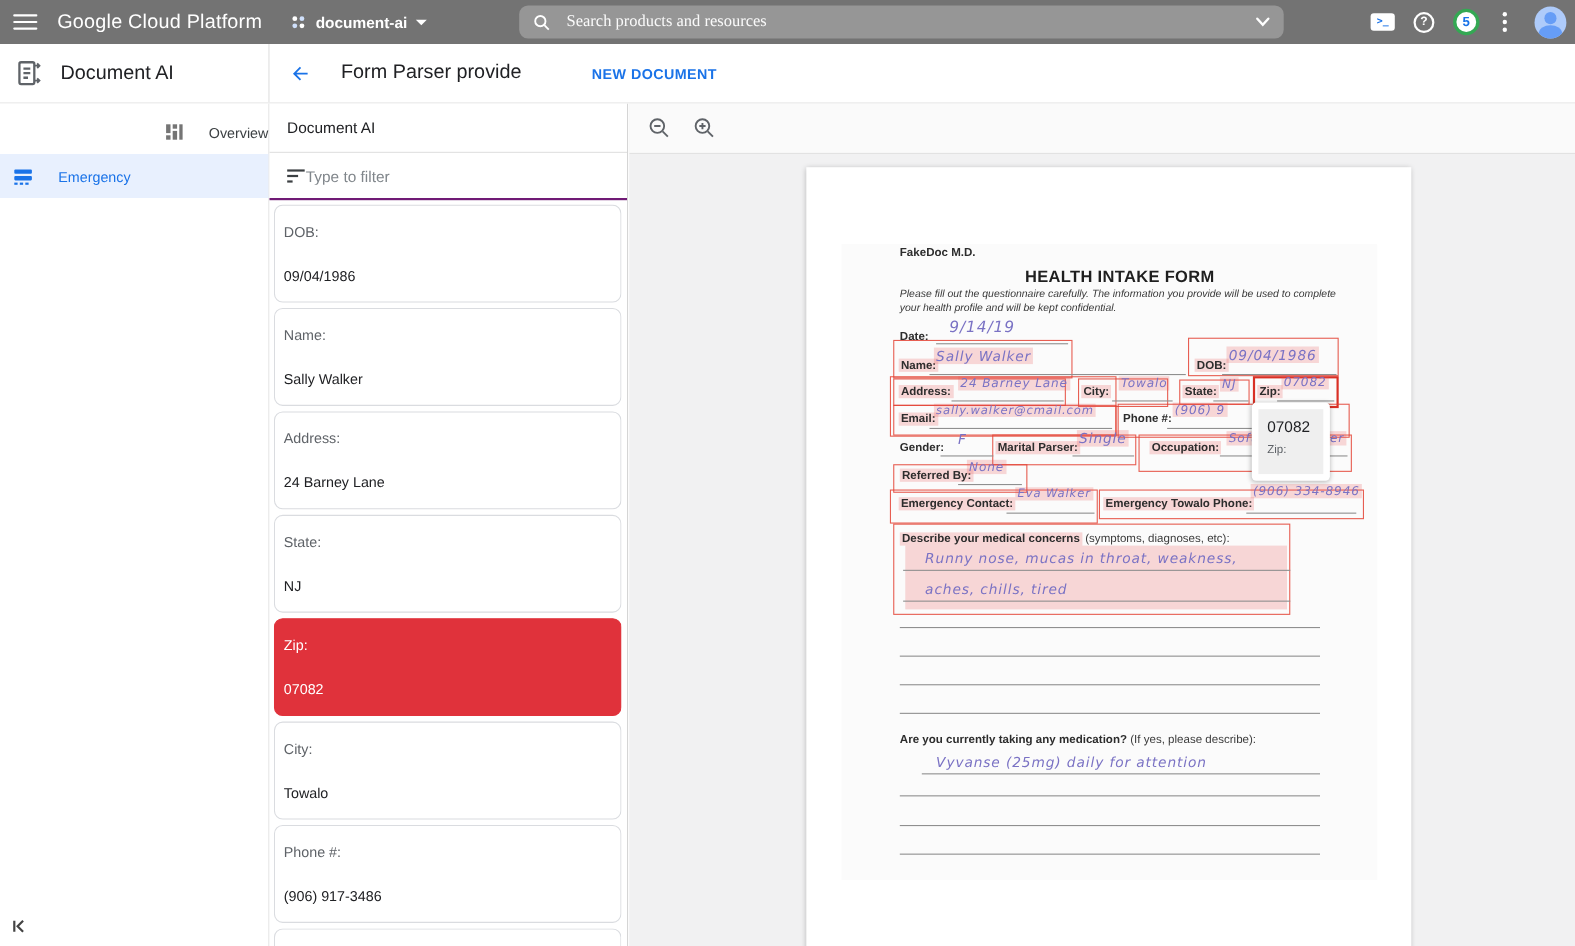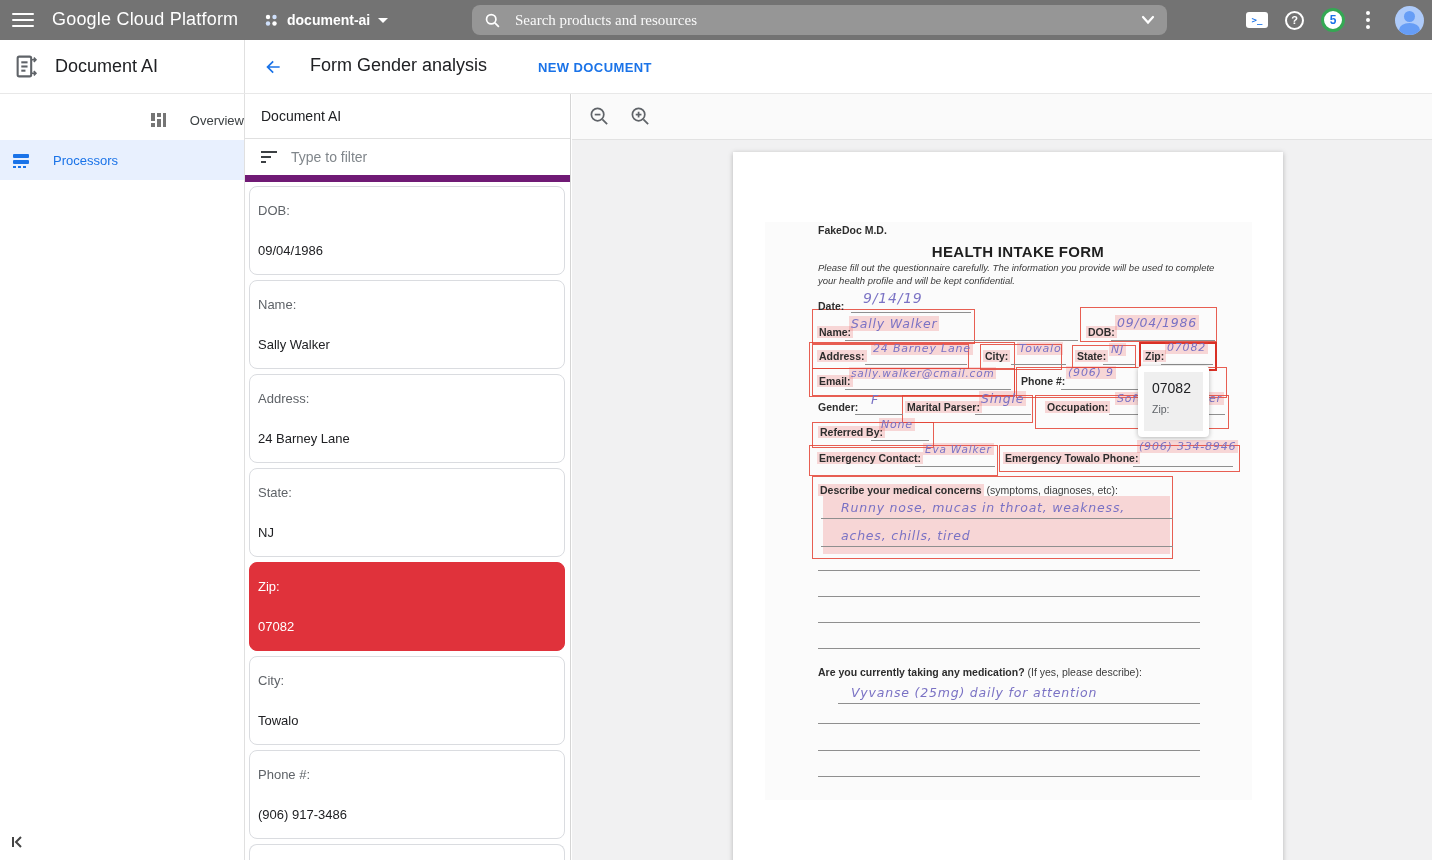--- a/index.html
+++ b/index.html
@@ -57,22 +57,22 @@
     cursor:pointer; font-size:13px; color:#3c4043; }
   .side-item:first-child { margin-top:6px;justify-content:flex-end; }
   .side-item.selected { background:#e8f0fe; color:#1a73e8; font-weight:500; }
   .collapse-btn { position:absolute; left:8px; bottom:8px; width:20px; height:20px; color:#444; cursor:pointer; }
 
   
   .panel { position:absolute; top:94px; left:245px; width:326px; bottom:0; background:#fff;
     border-right:1px solid #d5d5d5; }
   .panel-title { height:45px; border-bottom:1px solid #e0e0e0; display:flex; align-items:center;
     padding-left:16px; font-size:14px; color:#202124; }
-  .filter-row { height:43px; border-bottom:7px solid #701a75; display:flex; align-items:center;
-    padding:0 16px; gap:13px; }
+  .filter-row { height:43px; border-bottom:2px solid #701a75; display:flex; align-items:center;
+    padding:0 16px; }
   .filter-row input { flex:1; border:none; outline:none; font-size:14px; color:#202124;
     font-family:"Liberation Sans",sans-serif; }
   .filter-row input::placeholder { color:#80868b; }
   .cards { position:absolute; top:92px; left:4px; right:5px; bottom:0; overflow:hidden; }
   .card { height:89px; border:1px solid #dadce0; border-radius:8px; margin-bottom:5px;
     position:relative; background:#fff; cursor:pointer; }
   .card .lbl { position:absolute; left:8px; top:16px; font-size:13px; color:#5f6368; }
   .card .val { position:absolute; left:8px; top:56px; font-size:13px; color:#202124; }
   .card.red { background:#e0323b; border-color:#e0323b; }
   .card.red .lbl, .card.red .val { color:#fff; }
@@ -165,21 +165,21 @@
       <path d="M17 5.5 l4 0 M19 3.5 l2 2 -2 2" fill="none" stroke="#5f6368" stroke-width="1.6"></path>
       <path d="M17 18.5 l4 0 M19 16.5 l2 2 -2 2" fill="none" stroke="#5f6368" stroke-width="1.6"></path>
     </svg>
     <span class="app-title">Document AI</span>
   </div>
   <div class="back-arrow">
     <svg width="20" height="20" viewBox="0 0 24 24">
         <path d="M20 11H7.8l5.1-5.1L11.5 4.5 4 12l7.5 7.5 1.4-1.4L7.8 13H20z" fill="#1a73e8"></path>
       </svg>
   </div>
-  <span class="page-title">Form Gender analysis</span>
+  <span class="page-title">Form Parser provide</span>
   <span class="new-doc">NEW DOCUMENT</span>
 </div>
 
 <div class="sidebar">
   <div class="side-item">
     <svg width="18" height="18" viewBox="0 0 18 18">
       <rect x="2" y="2" width="4" height="8" fill="#757575"></rect>
         <rect x="2" y="12" width="4" height="4" fill="#757575"></rect>
       <rect x="8" y="2" width="4" height="4" fill="#757575"></rect>
         <rect x="8" y="8" width="4" height="8" fill="#757575"></rect>
@@ -188,21 +188,21 @@
     <span>Overview</span>
   </div>
   <div class="side-item selected">
     <svg width="18" height="18" viewBox="0 0 18 18">
       <rect x="1" y="3" width="16" height="4" rx="1" fill="#1a73e8"></rect>
       <rect x="1" y="9" width="16" height="4" rx="1" fill="#1a73e8"></rect>
       <rect x="1" y="15" width="3" height="2" fill="#1a73e8"></rect>
         <rect x="6" y="15" width="3" height="2" fill="#1a73e8"></rect>
       <rect x="11" y="15" width="3" height="2" fill="#1a73e8"></rect>
     </svg>
-    <span>Processors</span>
+    <span>Emergency</span>
   </div>
   <div class="collapse-btn">
     <svg width="20" height="20" viewBox="0 0 20 20">
       <line x1="5" y1="5" x2="5" y2="15" stroke="#444" stroke-width="2"></line>
       <polyline points="13,5 8,10 13,15" fill="none" stroke="#444" stroke-width="2"></polyline>
     </svg>
   </div>
 </div>
 
 <div class="panel">

